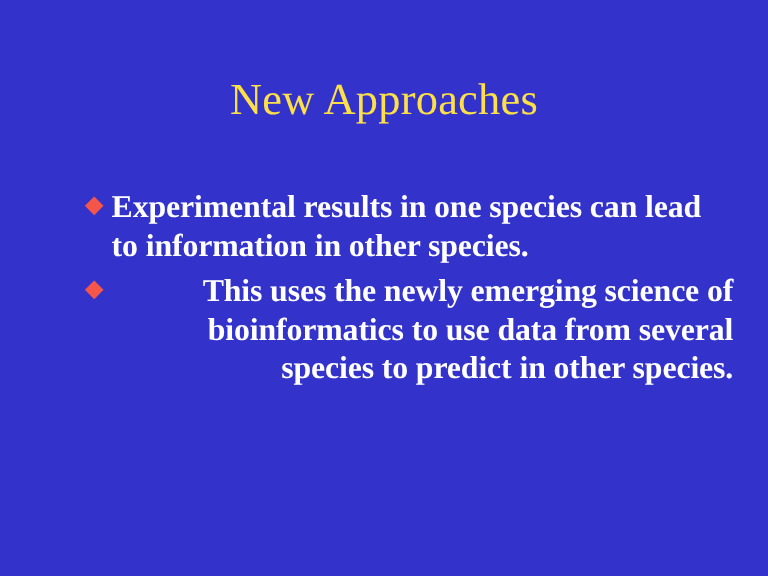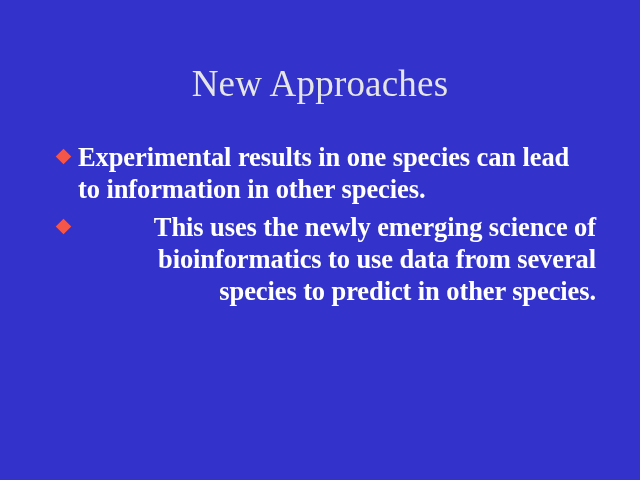--- a/index.html
+++ b/index.html
@@ -29,21 +29,21 @@
     font-size: 37px;
     line-height: 42px;
     letter-spacing: 0.2px;
     white-space: nowrap;
   }
   #body-list {
     position: absolute;
     left: 56px;
     top: 141px;
     width: 540px;
-    margin: 0;
+    margin: 15px;
     padding: 0;
     list-style: none;
   }
   .bullet-item {
     position: relative;
     padding-left: 22px;
     margin: 0 0 6px 0;
     color: #ffffff;
     font-family: "Liberation Serif", "DejaVu Serif", serif;
     font-weight: bold;
@@ -62,21 +62,21 @@
   }
   .bullet-text {
     display: block;
   }
 </style>
 </head>
 <body>
 
 <div id="slide" style="background: rgb(51, 51, 204);">
 
-  <div id="slide-title" style="color: #e5e5e5;">New Approaches</div>
+  <div id="slide-title" style="color: #fde047;">New Approaches</div>
 
   <ul id="body-list">
     <li class="bullet-item" style="color: rgb(255, 255, 255);">
       <span class="bullet-marker" style="background: rgb(245, 86, 74);"></span>
       <span class="bullet-text">Experimental results in one species can lead to information in other species.</span>
     </li>
     <li class="bullet-item" style="color: rgb(255, 255, 255); text-align: right;">
       <span class="bullet-marker" style="background: rgb(245, 86, 74);"></span>
       <span class="bullet-text">This uses the newly emerging science of bioinformatics to use data from several species to predict in other species.</span>
     </li>

